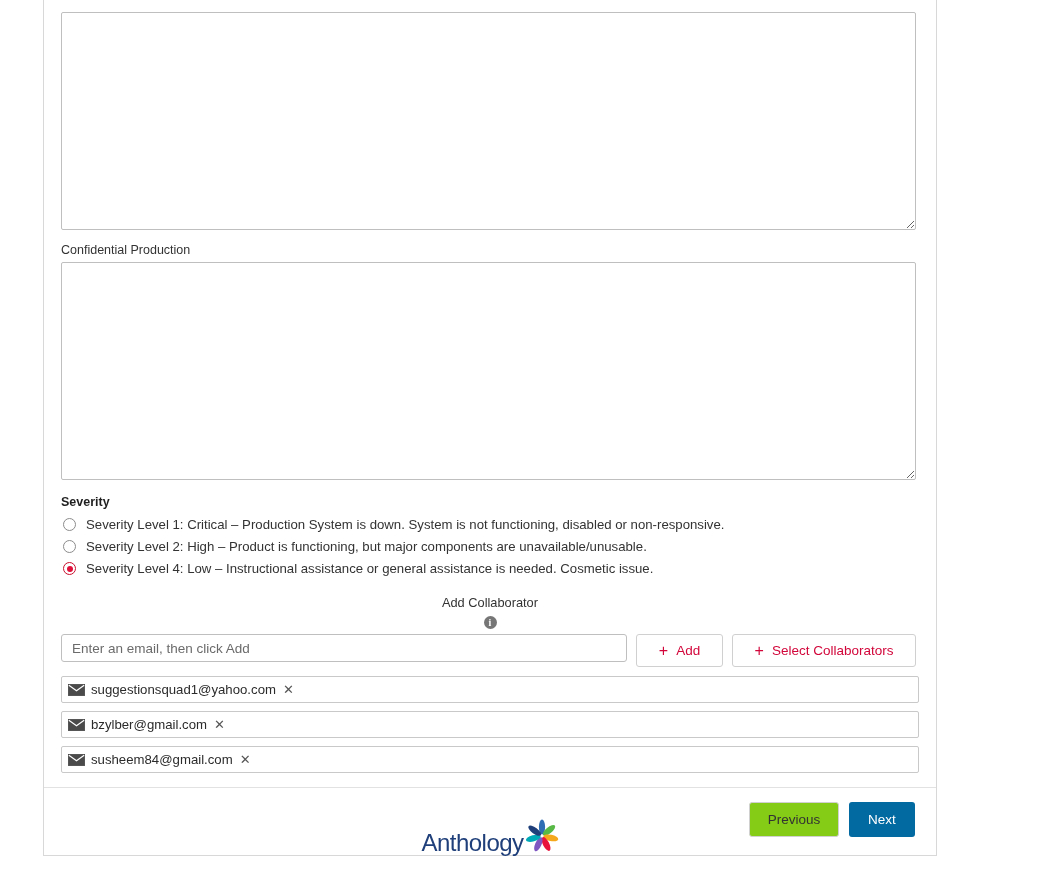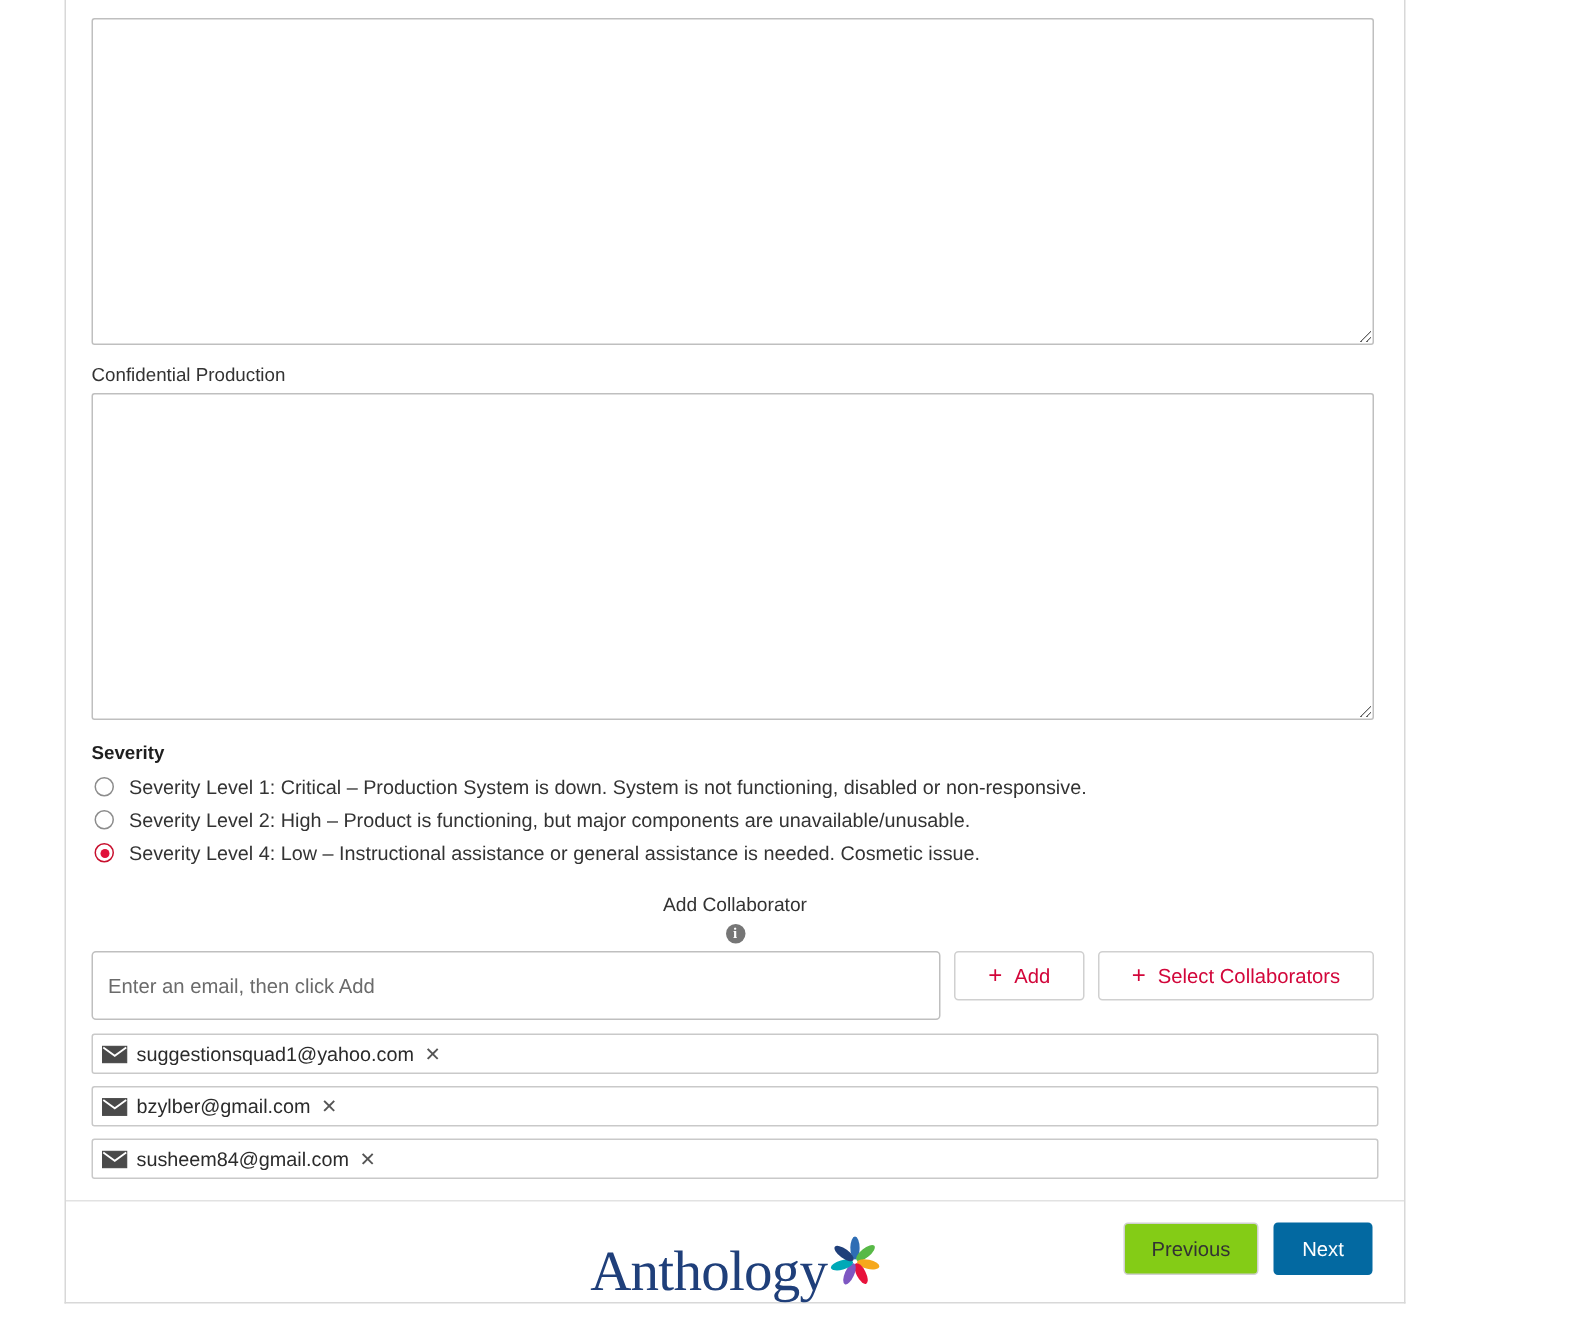--- a/index.html
+++ b/index.html
@@ -172,21 +172,21 @@
     display: inline-block;
   }
 
   .collab-input-row {
     display: flex;
     align-items: stretch;
     gap: 9px;
   }
   .collab-input {
     width: 566px;
-    height: 46px;
+    height: 28px;
     box-sizing: border-box;
     border: 1px solid #bfbfbf;
     border-radius: 3px;
     padding: 0 10px;
     font-family: "Liberation Sans", sans-serif;
     font-size: 13.5px;
     color: #3c3c3c;
     outline: none;
     background: #fff;
   }
@@ -289,22 +289,22 @@
   .footer-logo {
     position: absolute;
     left: 0;
     top: 826px;
     width: 980px;
     display: flex;
     justify-content: center;
     align-items: center;
   }
   .logo-word {
-    font-family: Liberation Serif, serif;
-    font-size: 38px;
+    font-family: Liberation Sans, sans-serif;
+    font-size: 24px;
     letter-spacing: -0.5px;
     color: #1f3f7a;
     font-weight: 400;
   }
   .logo-mark {
     position: relative;
     width: 34px;
     height: 34px;
     margin-left: 1px;
     top: -7px;

